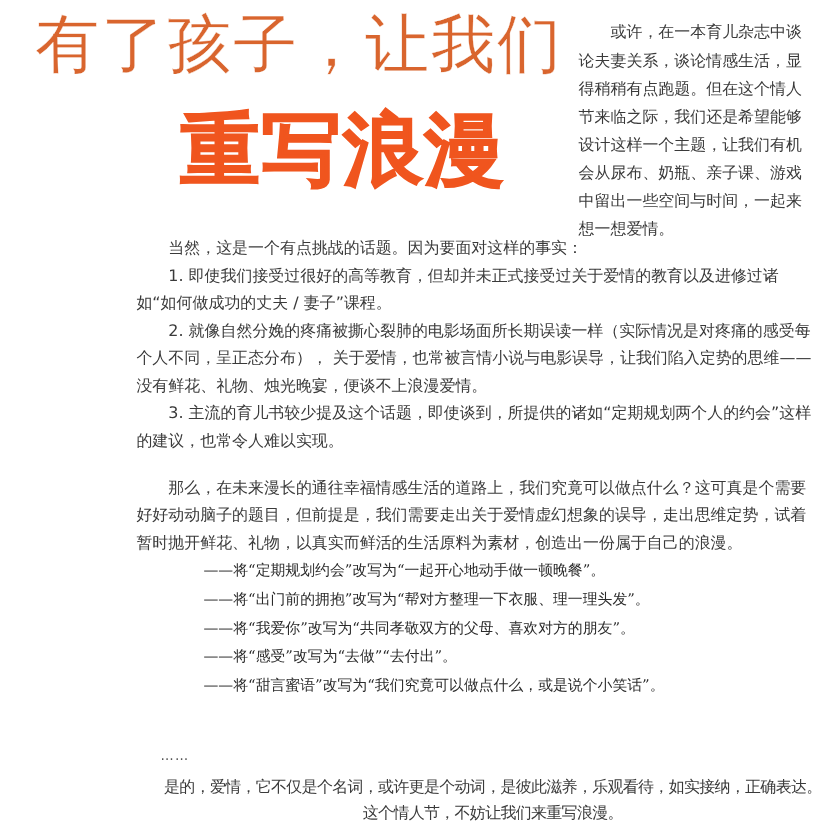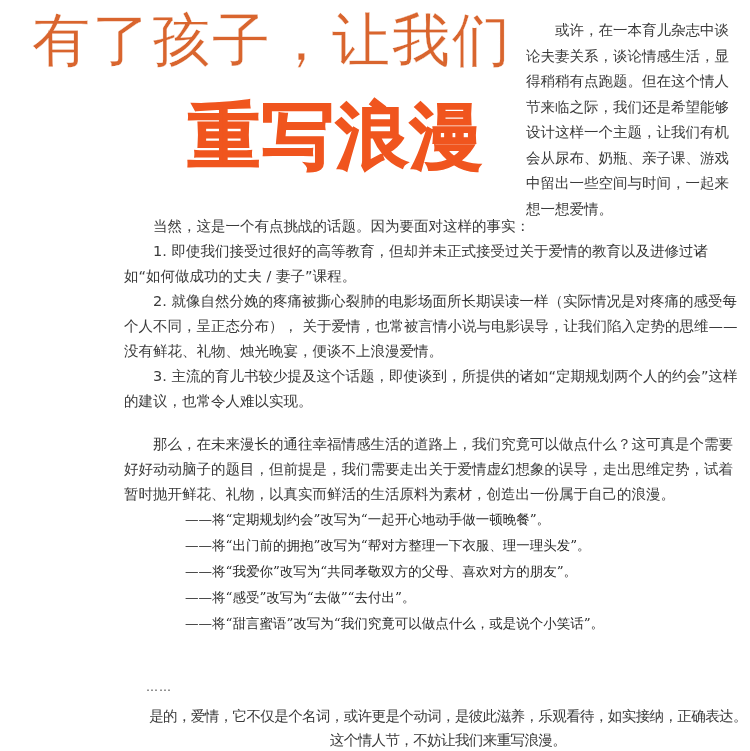--- a/index.html
+++ b/index.html
@@ -24,21 +24,21 @@
       color: #d9652e;
       letter-spacing: 2px;
       line-height: 68px;
       white-space: nowrap;
       -webkit-text-stroke: 0.3px #ffffff;
       font-family: "DejaVu Sans", sans-serif;
       margin-left: 24px;
     }
     .title-bold {
       position: absolute;
-      left: 188px;
+      left: 164px;
       top: 96px;
       font-size: 72px;
       font-weight: 900;
       color: #f0551e;
       letter-spacing: 2px;
       line-height: 80px;
       white-space: nowrap;
       font-family: "DejaVu Sans", sans-serif;
       -webkit-text-stroke: 1.5px #f0551e;
     }

